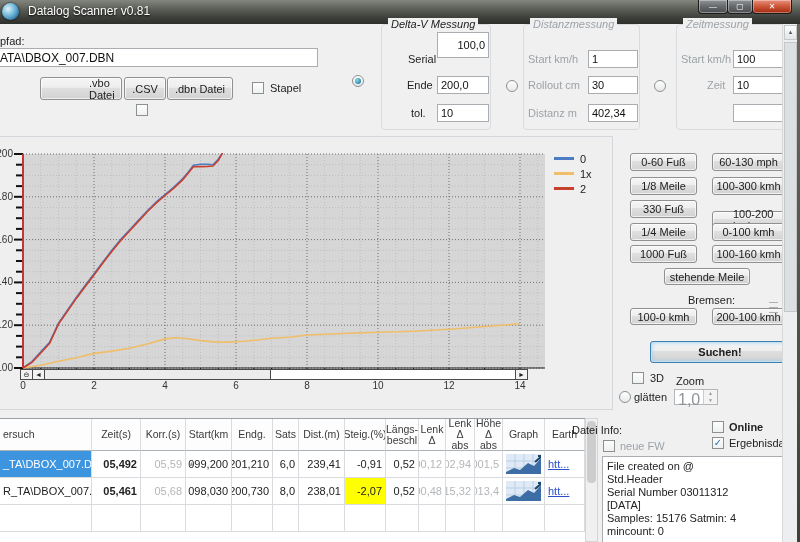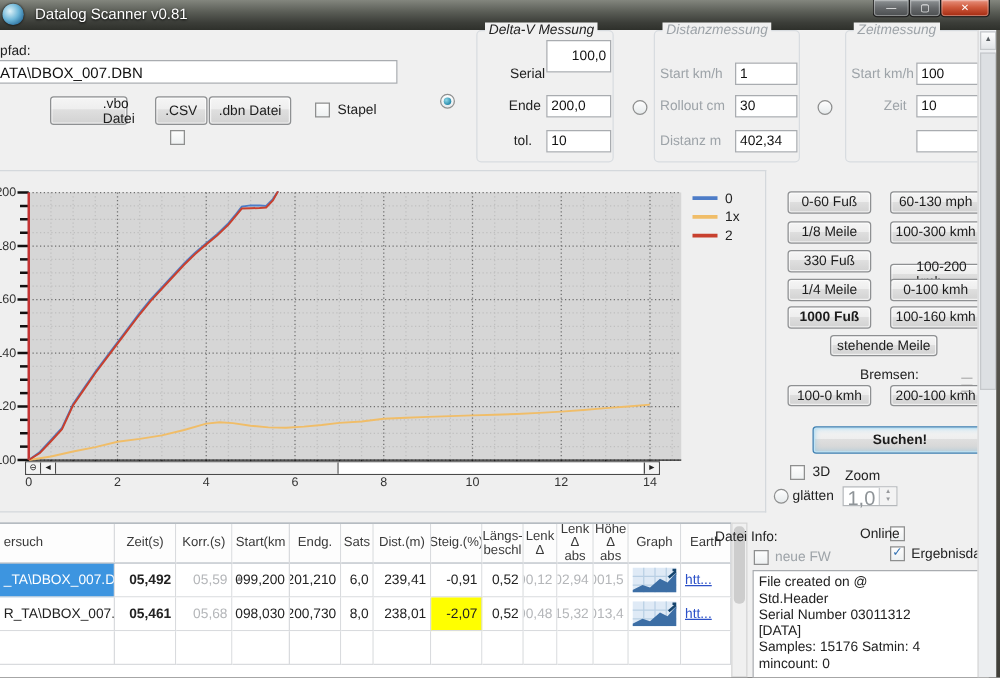--- a/index.html
+++ b/index.html
@@ -100,21 +100,21 @@
       </div>
     <div class="wbtn close" style="left:752px;width:38px;">
         <span>✕</span>
       </div>
   </div>
 
   <div class="client">
 
     <span class="lbl" style="left:0;top:11px;">pfad:</span>
     <input class="tb" style="left: -4px; top: 24px; width: 322px; height: 19px; font-size: 12px;" value="ATA\DBOX_007.DBN">
-    <div class="btn" style="left:40px;top:53px;width:62px;height:23px;padding-left:48px;">
+    <div class="btn" style="left:40px;top:53px;width:82px;height:23px;padding-left:48px;">
         <span>.vbo Datei</span>
       </div>
     <div class="btn" style="left:124px;top:53px;width:42px;height:23px;">
         <span>.CSV</span>
       </div>
     <div class="btn" style="left:167px;top:53px;width:66px;height:23px;">
         <span>.dbn Datei</span>
       </div>
     <div class="cb" style="left:252px;top:58px;"></div>
     <span class="lbl" style="left:270px;top:58px;">Stapel</span>
@@ -324,21 +324,21 @@
       </div>
     <div class="btn" style="left:712px;top:187px;width:73px;height:18px;padding-left:20px;">
         <span>100-200 kmh</span>
       </div>
     <div class="btn" style="left:630px;top:199px;width:67px;height:18px;">
         <span>1/4 Meile</span>
       </div>
     <div class="btn" style="left:712px;top:199px;width:73px;height:18px;">
         <span>0-100 kmh</span>
       </div>
-    <div class="btn" style="left:630px;top:221px;width:67px;height:18px;font-weight:bold;">
+    <div class="btn" style="left:630px;top:221px;width:67px;height:18px;">
         <span>1000 Fuß</span>
       </div>
     <div class="btn" style="left:712px;top:221px;width:73px;height:18px;">
         <span>100-160 kmh</span>
       </div>
     <div class="btn" style="left:664px;top:244px;width:86px;height:17px;">
         <span>stehende Meile</span>
       </div>
     <span class="lbl" style="left:688px;top:270px;">Bremsen:</span>
     <div class="btn" style="left:630px;top:284px;width:67px;height:17px;">
@@ -521,21 +521,21 @@
         <div class="tc"></div>
     </div>
     <div class="tbl-scroll">
         <div class="tbl-thumb"></div>
       </div>
 
     <span class="lbl" style="left:572px;top:400px;text-align:right;">Datei Info:</span>
     <div class="cb" style="left:603px;top:416px;"></div>
     <span class="lbl dis" style="left:620px;top:416px;">neue FW</span>
     <div class="cb" style="left:712px;top:397px;"></div>
-    <span class="lbl" style="left:688px;top:397px;">Online</span>
+    <span class="lbl" style="left:729px;top:397px;font-weight:bold;">Online</span>
     <div class="cb" style="left:712px;top:413px;"><span>✓</span></div>
     <span class="lbl" style="left:729px;top:413px;">Ergebnisdatei</span>
     <div class="infobox">
       <span>File created on  @</span>
       <span>Std.Header</span>
       <span>Serial Number 03011312</span>
       <span>[DATA]</span>
       <span>Samples: 15176   Satmin: 4</span>
       <span>mincount: 0</span>
 

